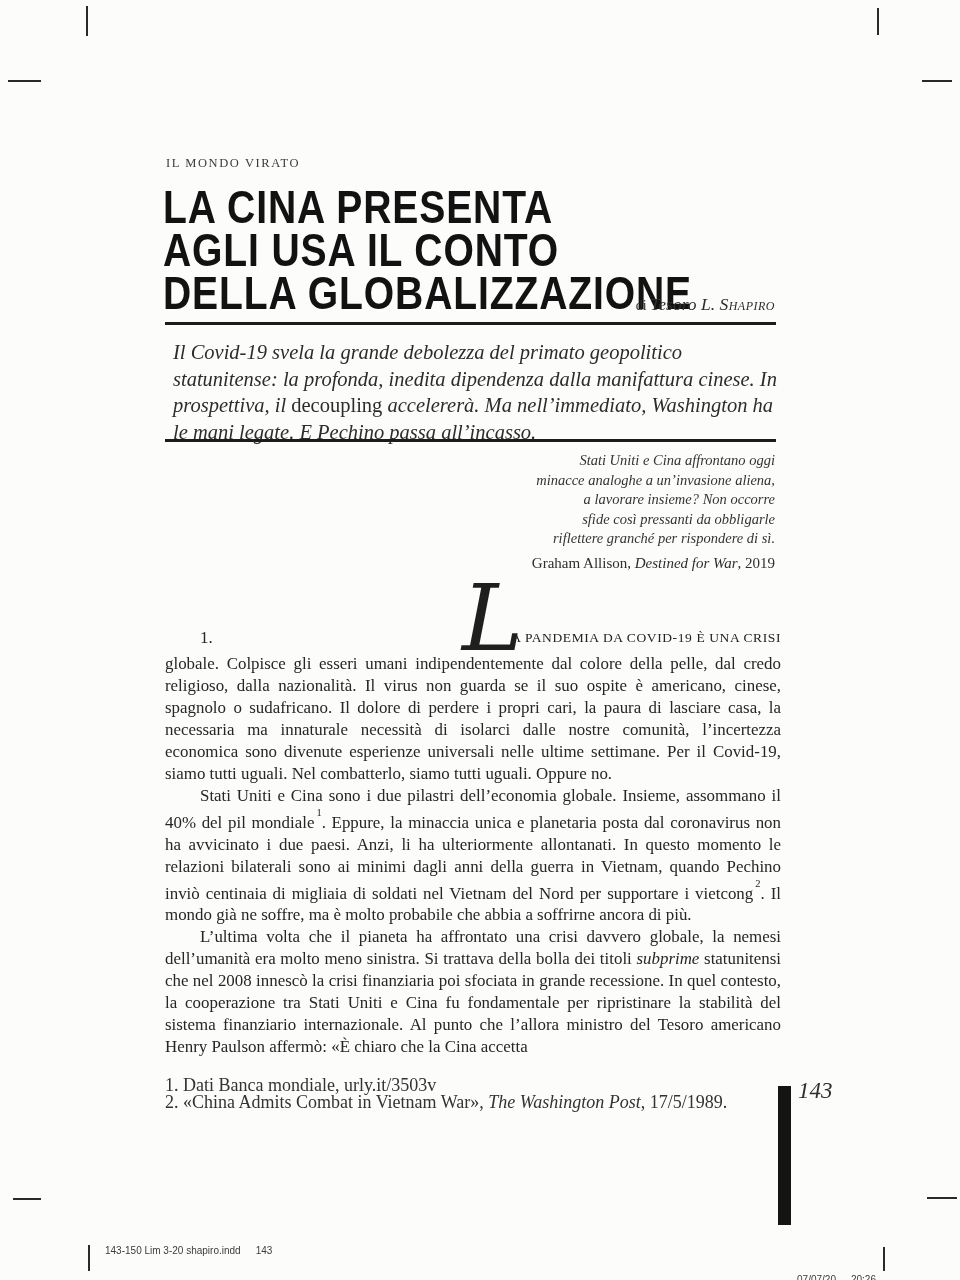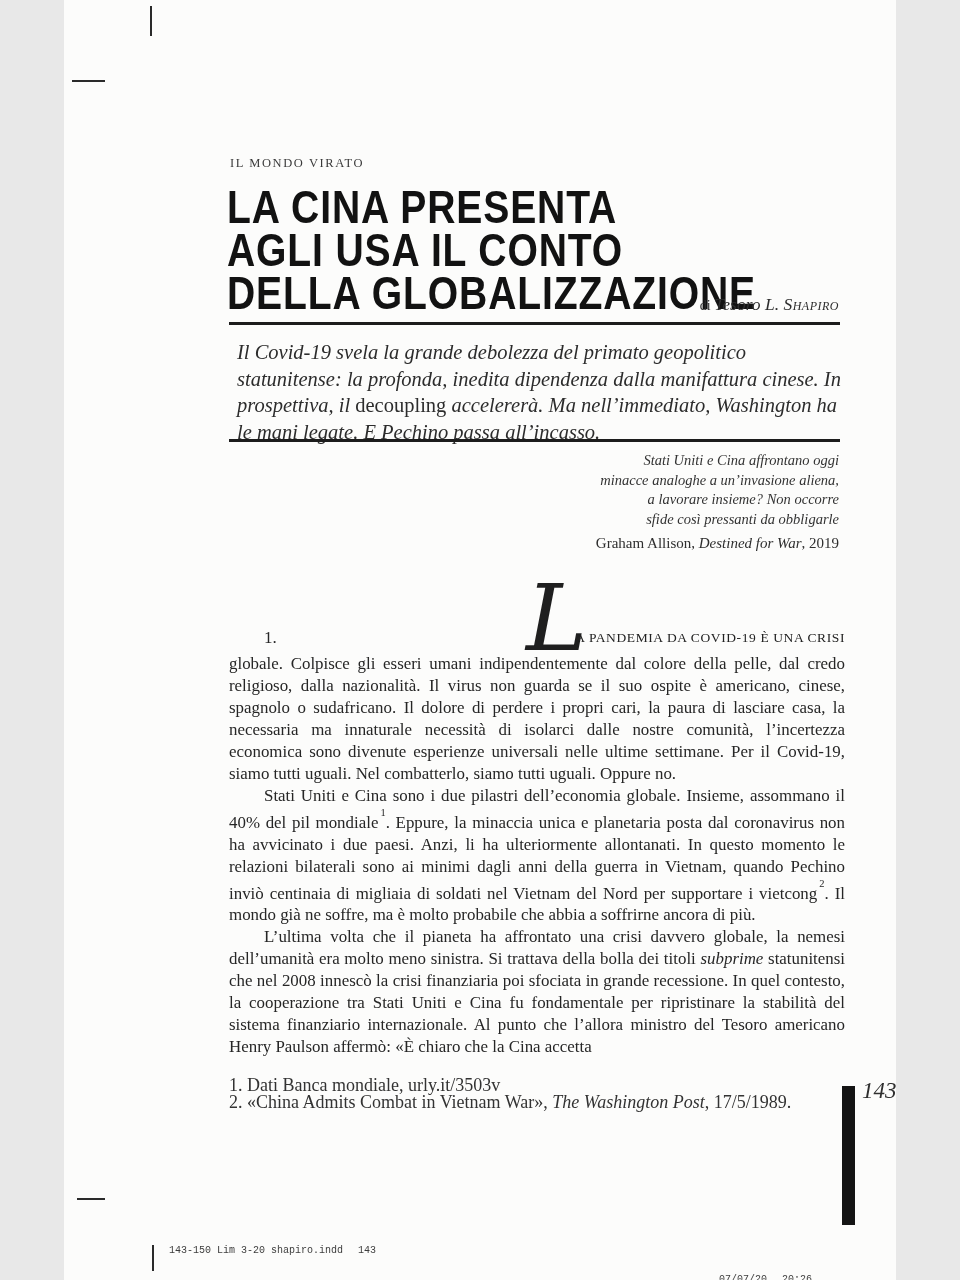--- a/index.html
+++ b/index.html
@@ -1,18 +1,18 @@
 <!DOCTYPE html>
 <html><head>
 <meta charset="utf-8">
 <style>
   html,body{margin:0;padding:0;background:#e8e8e8;}
   .page{
     position:relative;
-    width:832px;height:1280px;
+    width:960px;height:1280px;
     margin:0 auto;
     background:#fcfcfb;
     overflow:hidden;
     font-family:"Liberation Serif", serif;
     color:#262626;
   }
   
   .crop{position:absolute;background:#2a2a2a;}
   .crop.tl-v{left:86px;top:6px;width:2px;height:30px;}
   .crop.tr-v{left:877px;top:8px;width:2px;height:27px;}
@@ -93,21 +93,21 @@
   .footnotes .ital{font-style:italic;}
 
   
   .side-bar{position:absolute;left:778px;top:1086px;width:13px;height:139px;background:#141414;}
   .page-number{
     position:absolute;left:798px;top:1078px;
     font-style:italic;font-size:23px;color:#2f2f2f;
   }
 
   
-  .slug{position:absolute;top:1245px;font-family:Liberation Mono, monospace;font-size:10px;color:#3c3c3c;}
+  .slug{position:absolute;top:1245px;font-family:Liberation Sans, sans-serif;font-size:10px;color:#3c3c3c;}
   .slug.left{left:105px;}
   .slug.right{right:84px;text-align:right;margin-top:29px;}
   .slug .gap{margin-left:15px;}
 </style>
 </head>
 <body>
 
 <div class="page">
 
   <div class="crop tl-v"></div>
@@ -135,20 +135,21 @@
 
   <p class="intro"><span>Il Covid-19 svela la grande debolezza del primato geopolitico statunitense: la profonda, inedita dipendenza dalla manifattura cinese. In prospettiva, il </span><span class="roman">decoupling</span><span> accelererà. Ma nell’immediato, Washington ha le mani legate. E Pechino passa all’incasso.</span></p>
 
   <div class="rule r2"></div>
 
   <div class="quote">
     <div>Stati Uniti e Cina affrontano oggi</div>
     <div>minacce analoghe a un’invasione aliena,</div>
     <div>a lavorare insieme? Non occorre</div>
     <div>sfide così pressanti da obbligarle</div>
+    <div>riflettere granché per rispondere di sì.</div>
     <div class="attribution"><span>Graham Allison, </span><span class="work">Destined for War</span><span>, 2019</span></div>
   </div>
 
   <div class="body">
     <div class="opening">
       <span class="section-number">1.</span>
       <span class="dropcap">L</span>
       <span class="opening-caps">A PANDEMIA DA COVID-19 È UNA CRISI</span>
     </div>
     <p class="para">globale. Colpisce gli esseri umani indipendentemente dal colore della pelle, dal credo religioso, dalla nazionalità. Il virus non guarda se il suo ospite è americano, cinese, spagnolo o sudafricano. Il dolore di perdere i propri cari, la paura di lasciare casa, la necessaria ma innaturale necessità di isolarci dalle nostre comunità, l’incertezza economica sono divenute esperienze universali nelle ultime settimane. Per il Covid-19, siamo tutti uguali. Nel combatterlo, siamo tutti uguali. Oppure no.</p>

